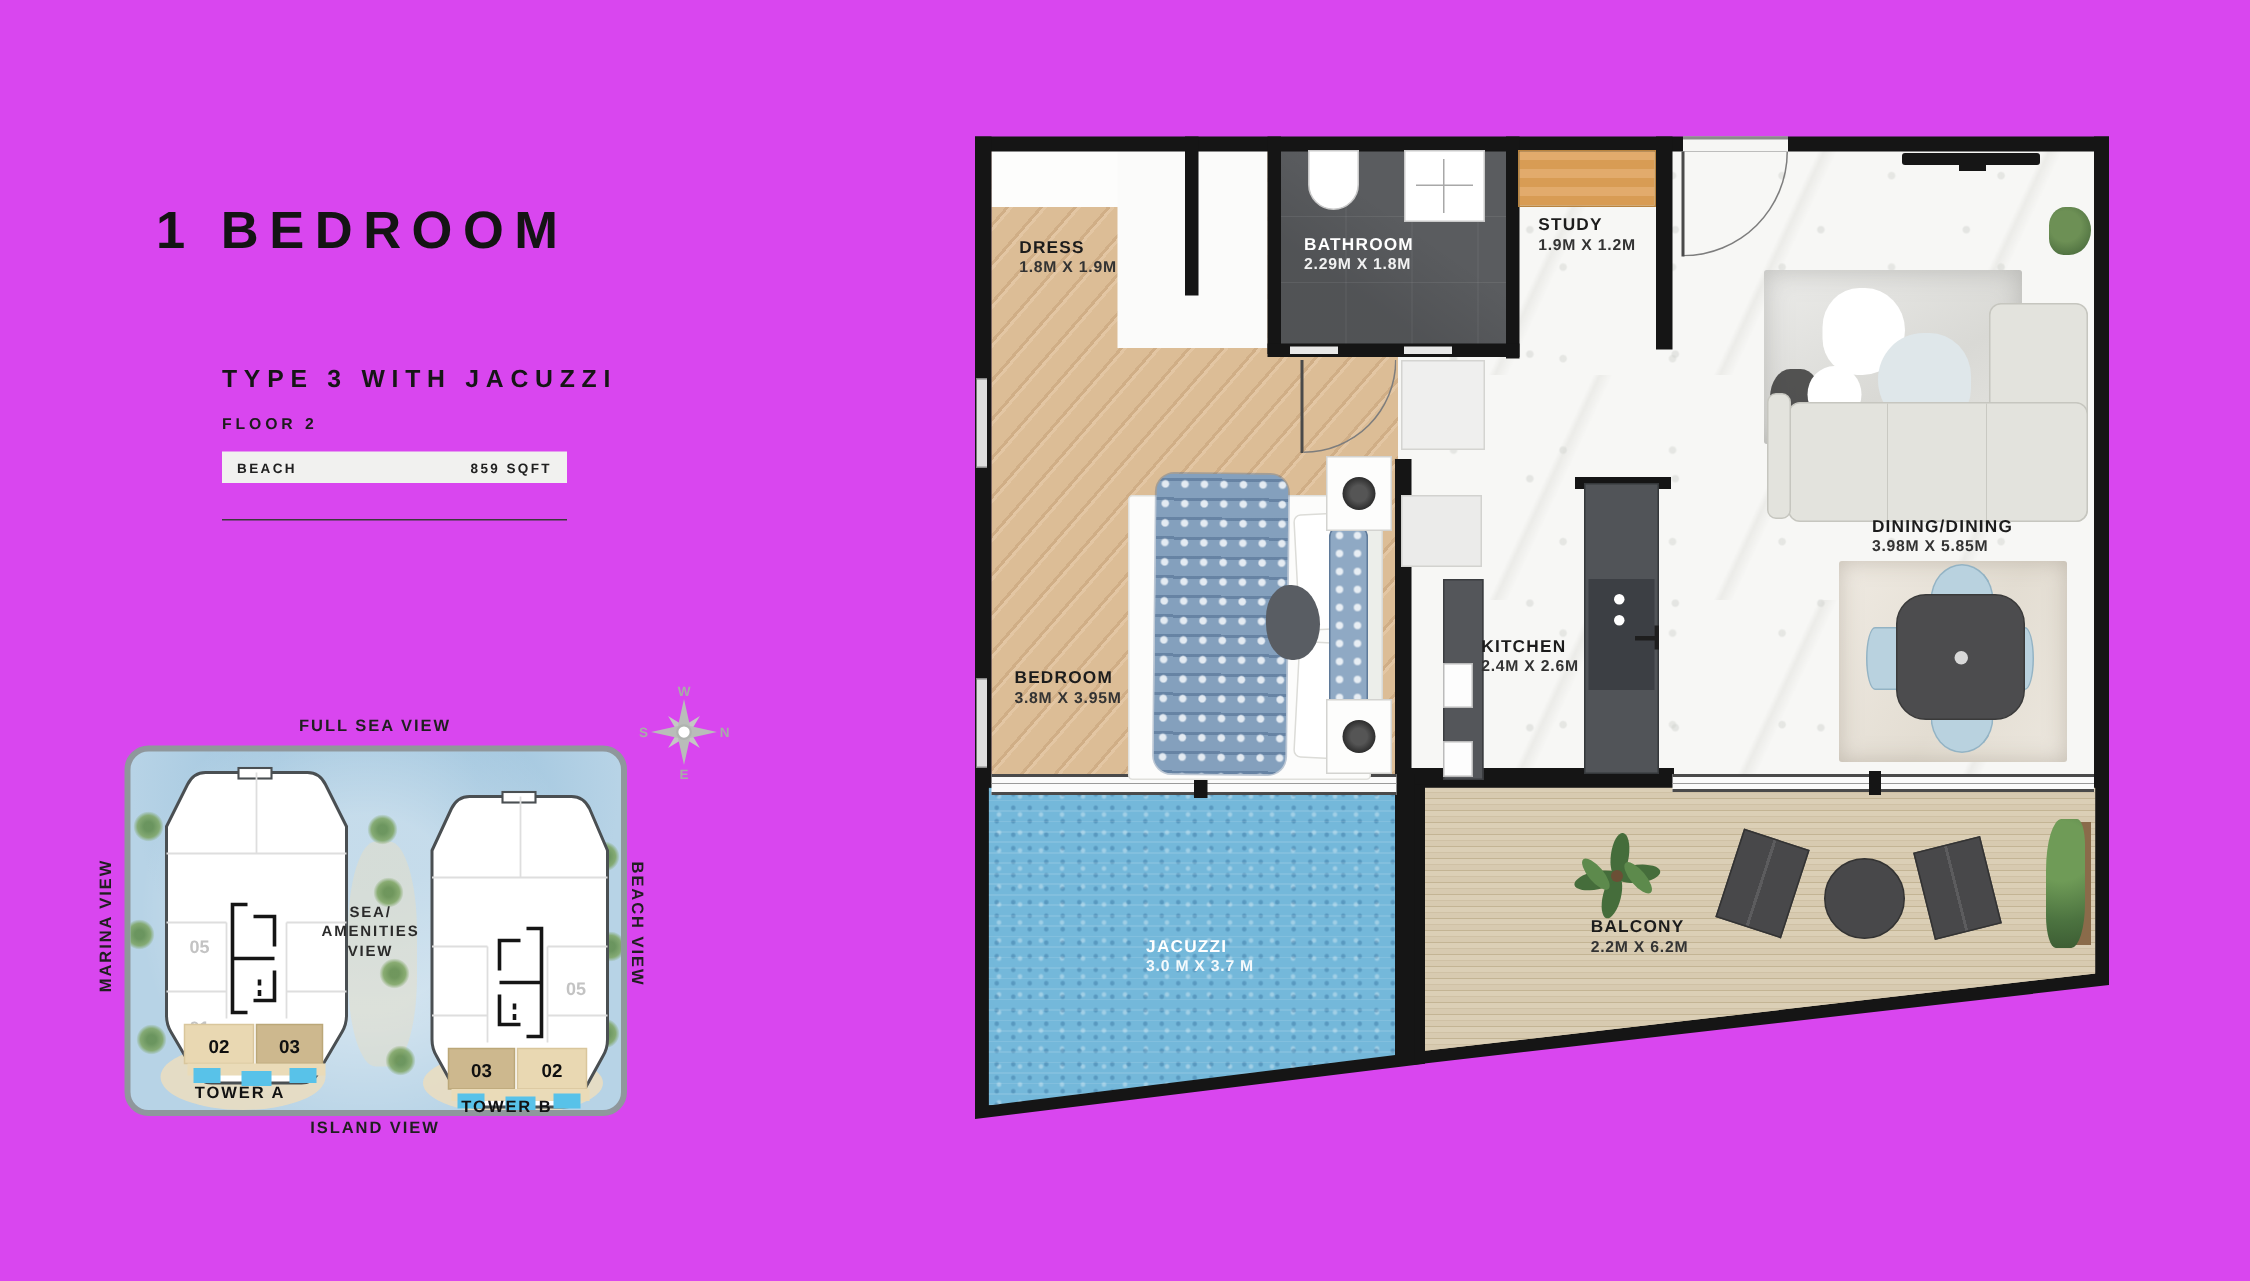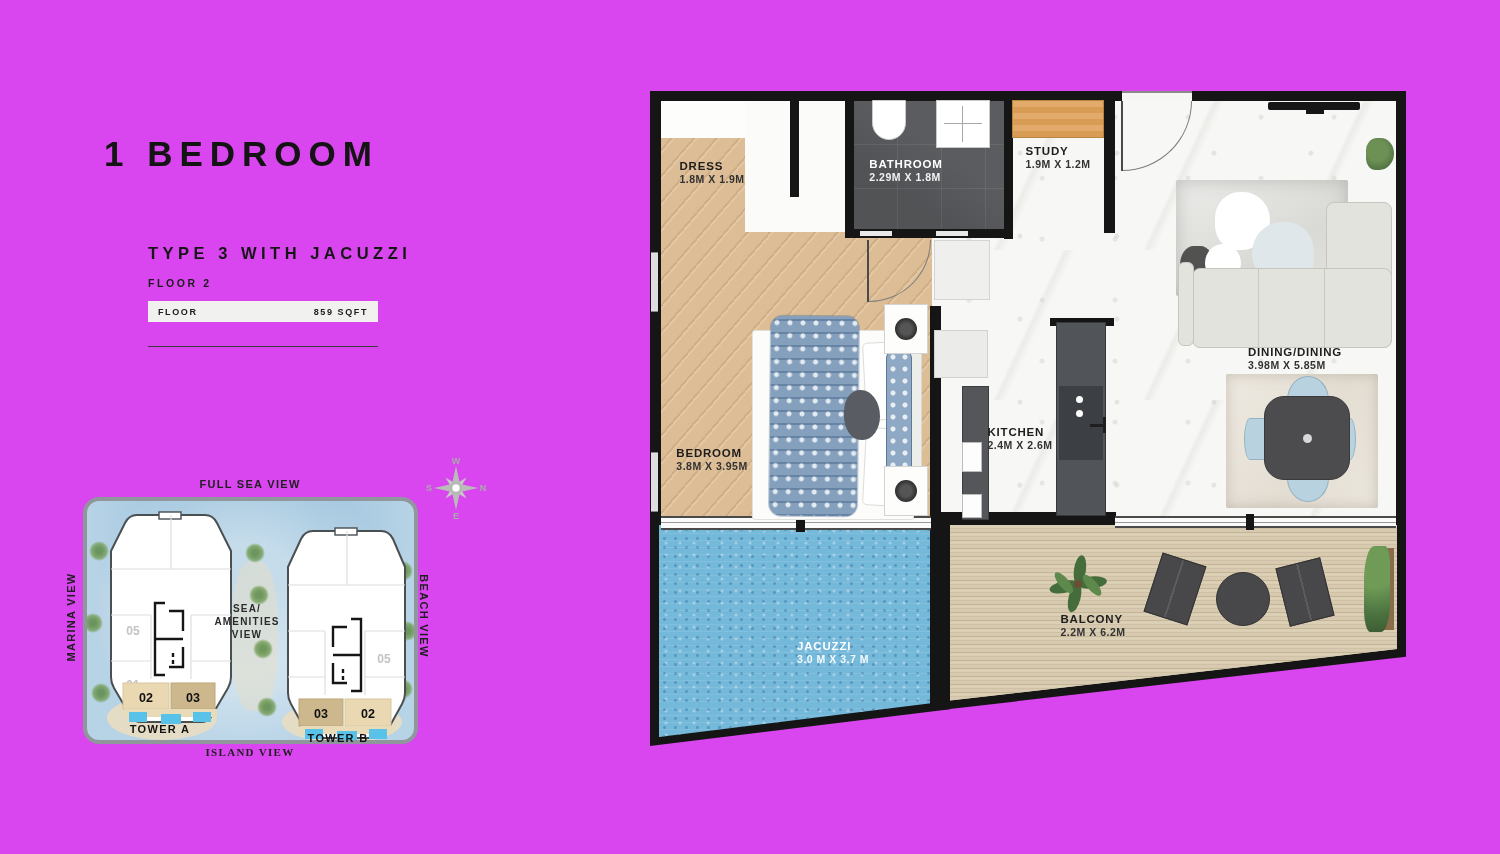--- a/index.html
+++ b/index.html
@@ -60,21 +60,21 @@
 </style>
 </head>
 <body>
 
 <div id="stage">
 
   <div class="main-title">1 BEDROOM</div>
   <div class="sub-title">TYPE 3 WITH JACUZZI</div>
   <div class="floor-line">FLOOR 2</div>
   <div class="area-bar">
-    <span>FLOOR</span>
+    <span>BEACH</span>
     <span>859 SQFT</span>
   </div>
   <div class="divider"></div>
 
   <div class="abs marble" style="left:661px;top:100px;width:735px;height:418px;"></div>
   <div class="abs wood" style="left:661px;top:100px;width:271px;height:418px;"></div>
   <div class="abs" style="left:661px;top:98px;width:86px;height:40px;background:#fdfdfc;"></div>
   <div class="abs" style="left:745px;top:98px;width:100px;height:134px;background:#fbfbfa;"></div>
   <div class="abs tile" style="left:853px;top:100px;width:151px;height:131px;"></div>
 
@@ -215,21 +215,21 @@
       <span class="dm">3.8M X 3.95M</span>
   </div>
   <div class="room-label" style="left:1020px;top:438px;">
     <span class="nm">KITCHEN</span>
       <span class="dm">2.4M X 2.6M</span>
   </div>
   <div class="room-label" style="left:1295px;top:358px;">
     <span class="nm">DINING/DINING</span>
       <span class="dm">3.98M X 5.85M</span>
   </div>
-  <div class="room-label light" style="left:800px;top:652px;margin-left:33px;">
+  <div class="room-label light" style="left:800px;top:638px;">
     <span class="nm">JACUZZI</span>
       <span class="dm">3.0 M X 3.7 M</span>
   </div>
   <div class="room-label" style="left:1093px;top:625px;">
     <span class="nm">BALCONY</span>
       <span class="dm">2.2M X 6.2M</span>
   </div>
 
   <div class="map">
     <div class="sand" style="left:20px;top:195px;width:110px;height:44px;"></div>
@@ -291,21 +291,21 @@
       <rect x="52" y="206" width="20" height="10" fill="#58c2e9"></rect>
       <rect x="84" y="204" width="18" height="10" fill="#58c2e9"></rect>
       <g font-family="Liberation Sans,sans-serif" font-size="12.5" font-weight="bold" fill="#101010" text-anchor="middle">
         <text x="36" y="193">03</text>
         <text x="83" y="193">02</text>
       </g>
     </svg>
   </div>
 
   <div class="view-label" style="left:125px;top:478px;width:250px;">FULL SEA VIEW</div>
-  <div class="view-label" style="left:125px;top:746px;width:250px;font-family:Liberation Serif, serif;">ISLAND VIEW</div>
+  <div class="view-label" style="left:125px;top:746px;width:250px;">ISLAND VIEW</div>
   <div class="view-label" style="left:26px;top:611px;width:90px;transform:rotate(-90deg);">MARINA VIEW</div>
   <div class="view-label" style="left:379px;top:610px;width:90px;transform:rotate(90deg);">BEACH VIEW</div>
   <div class="center-view">
     <span>SEA/</span><br>
     <span>AMENITIES</span><br>
     <span>VIEW</span>
   </div>
   <div class="tower-label" style="left:110px;top:723px;width:100px;">TOWER A</div>
   <div class="tower-label" style="left:288px;top:732px;width:100px;">TOWER B</div>
 

